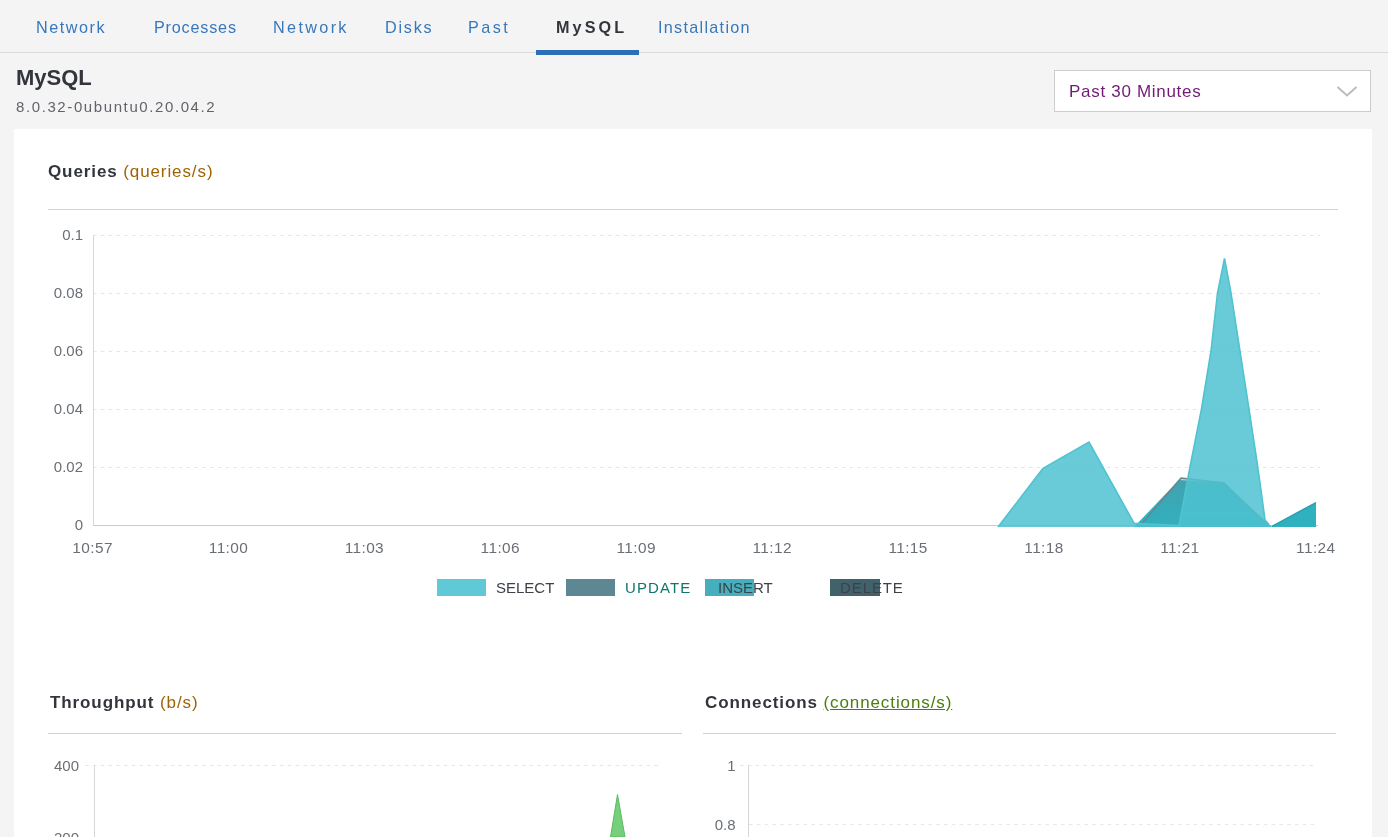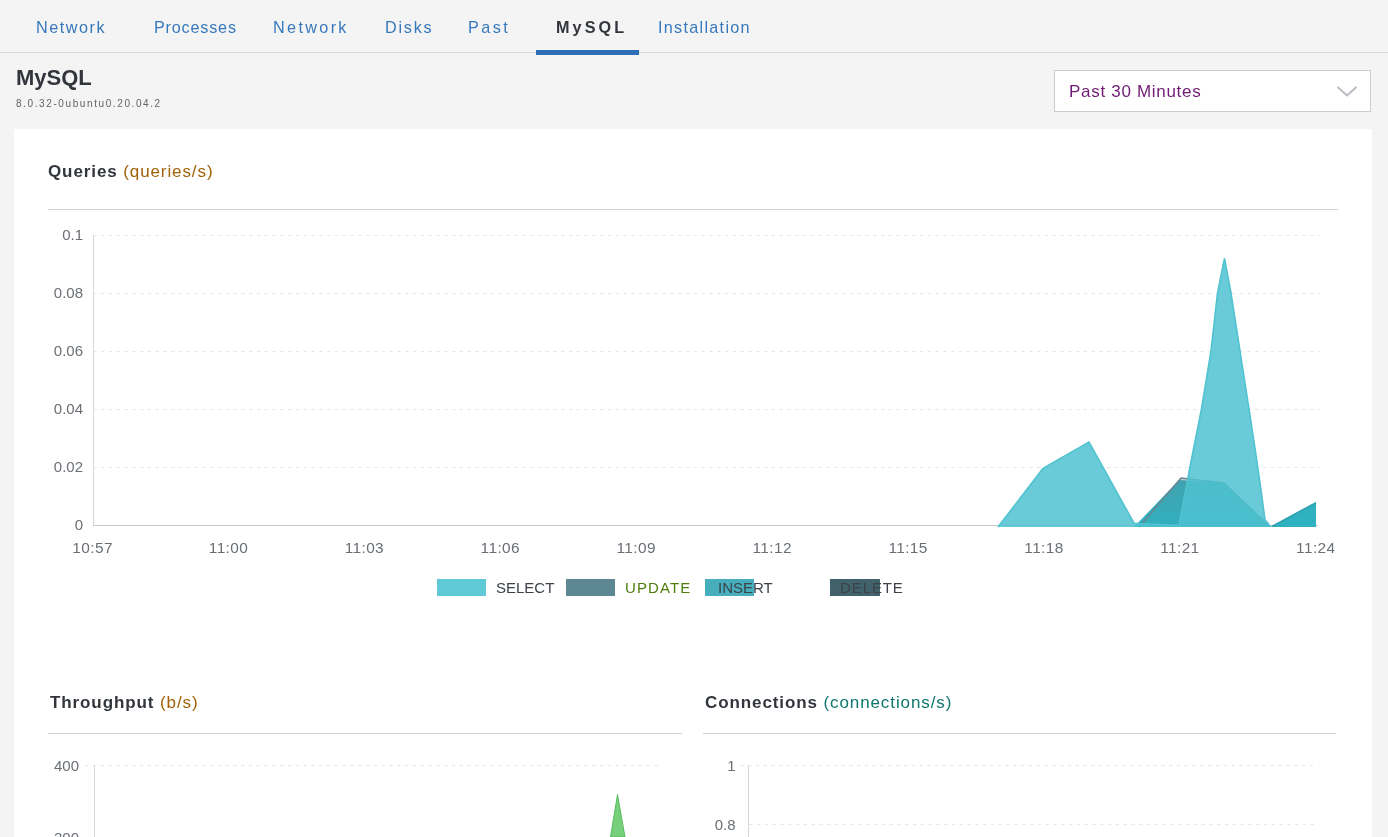--- a/index.html
+++ b/index.html
@@ -16,37 +16,37 @@
 <div class="tab" style="left:36px;letter-spacing:1.53px;">Network</div>
 <div class="tab" style="left:154px;letter-spacing:0.8px;">Processes</div>
 <div class="tab" style="left:273px;letter-spacing:2.35px;">Network</div>
 <div class="tab" style="left:385px;letter-spacing:1.78px;">Disks</div>
 <div class="tab" style="left:468px;letter-spacing:2.43px;">Past</div>
 <div class="tab active" style="left:556px;letter-spacing:3.1px;">MySQL</div>
 <div class="tab" style="left:658px;letter-spacing:1.29px;">Installation</div>
 <div class="abs" style="left:536px;top:50px;width:103px;height:5px;background:#2d6eb8;"></div>
 
 <div class="abs" style="left:16px;top:65px;font-size:22px;font-weight:bold;color:#32363c;">MySQL</div>
-<div class="abs" style="left:16px;top:98px;font-size:10px;color:#606469;letter-spacing:1.6px;">8.0.32-0ubuntu0.20.04.2</div>
+<div class="abs" style="left:16px;top:98px;font-size:15px;color:#606469;letter-spacing:1.6px;">8.0.32-0ubuntu0.20.04.2</div>
 
 <div class="abs" style="left:1054px;top:70px;width:317px;height:42px;background:#fff;border:1px solid #ccc;"></div>
 <div class="abs" style="left:1069px;top:82px;font-size:17px;color:#701a75;letter-spacing:0.7px;">Past 30 Minutes</div>
 <svg class="abs" style="left:1335px;top:84px;" width="26" height="14" viewBox="0 0 26 14">
   <polyline points="2.5,3 12,11.5 21.5,3" fill="none" stroke="#b9bdc1" stroke-width="2"></polyline>
 </svg>
 
 <div class="abs" style="left:14px;top:129px;width:1358px;height:708px;background:#fff;"></div>
 
 <div class="abs" style="left:48px;top:162px;font-size:17px;color:#32363c;letter-spacing:0.9px;"><b>Queries</b> <span style="color:#a16207;">(queries/s)</span></div>
 <div class="abs" style="left:48px;top:209px;width:1290px;height:1px;background:#d2d3d5;"></div>
 
 <div class="abs" style="left:50px;top:693px;font-size:17px;color:#32363c;letter-spacing:0.9px;"><b>Throughput</b> <span style="color:#a16207;">(b/s)</span></div>
 <div class="abs" style="left:48px;top:733px;width:634px;height:1px;background:#d2d3d5;"></div>
 
-<div class="abs" style="left:705px;top:693px;font-size:17px;color:#32363c;letter-spacing:0.9px;"><b>Connections</b> <span style="color:#0f766e;">(connections/s)</span></div>
+<div class="abs" style="left:705px;top:693px;font-size:17px;color:#32363c;letter-spacing:0.9px;"><b>Connections</b> <span style="color:#4d7c0f;text-decoration:underline;">(connections/s)</span></div>
 <div class="abs" style="left:703px;top:733px;width:633px;height:1px;background:#d2d3d5;"></div>
 
 <svg class="abs" style="left:0;top:0;" width="1388" height="837" viewBox="0 0 1388 837">
 
   <g stroke="#e5e6e7" stroke-width="1" stroke-dasharray="3.6 4.2">
     <line x1="93" y1="235.5" x2="1320" y2="235.5"></line>
     <line x1="93" y1="293.5" x2="1320" y2="293.5"></line>
     <line x1="93" y1="351.5" x2="1320" y2="351.5"></line>
     <line x1="93" y1="409.5" x2="1320" y2="409.5"></line>
     <line x1="93" y1="467.5" x2="1320" y2="467.5"></line>
@@ -106,17 +106,17 @@
   <line x1="748.5" y1="765.5" x2="748.5" y2="837" stroke="#d6d7d9" stroke-width="1"></line>
   <g font-size="15" fill="#6a6f75" text-anchor="end" font-family="Liberation Sans, sans-serif">
     <text x="735.5" y="770.5">1</text>
     <text x="735.5" y="829.6">0.8</text>
   </g>
 </svg>
 
 <div class="abs" style="left:437px;top:579px;width:49px;height:17px;background:#5fc9d6;"></div>
 <div class="abs" style="left:496px;top:579px;font-size:15px;color:#3c4248;">SELECT</div>
 <div class="abs" style="left:566px;top:579px;width:49px;height:17px;background:#5d8893;"></div>
-<div class="abs" style="left:625px;top:579px;font-size:15px;color:#4d7c0f;letter-spacing:1.1px;">UPDATE</div>
+<div class="abs" style="left:625px;top:579px;font-size:15px;color:#0f766e;letter-spacing:1.1px;">UPDATE</div>
 <div class="abs" style="left:705px;top:579px;width:49px;height:17px;background:#47aebd;"></div>
 <div class="abs" style="left:718px;top:579px;font-size:15px;color:#3c4248;">INSERT</div>
 <div class="abs" style="left:830px;top:579px;width:50px;height:17px;background:#42626b;"></div>
 <div class="abs" style="left:840px;top:579px;font-size:15px;color:#3c4248;letter-spacing:0.9px;">DELETE</div>
 
 </body></html>

